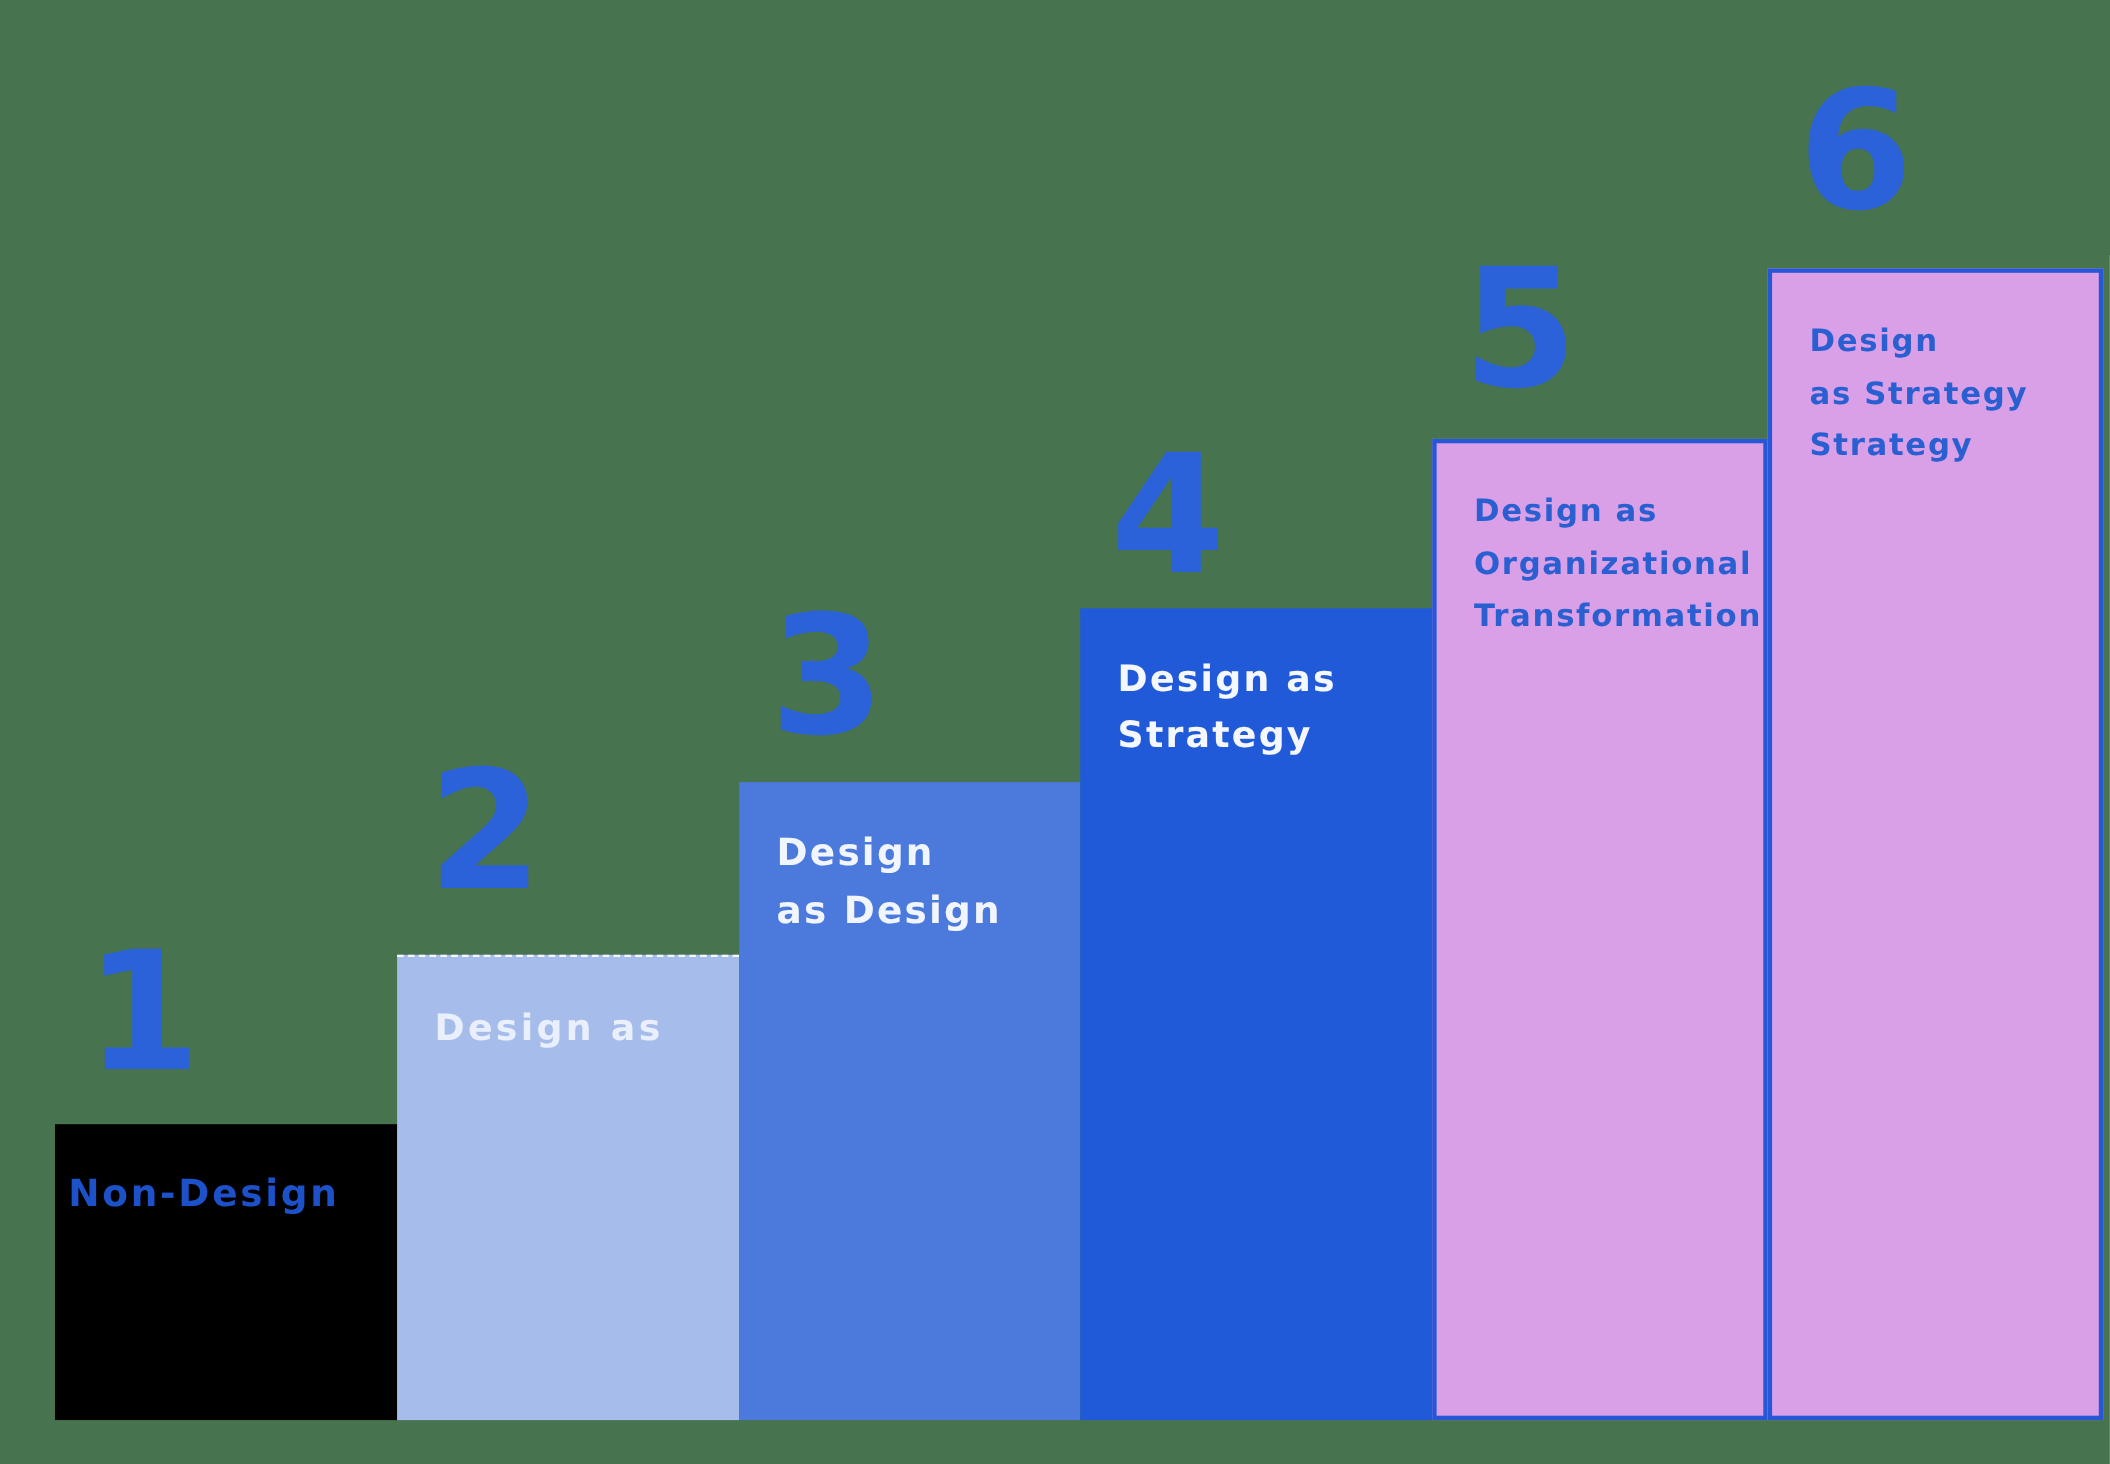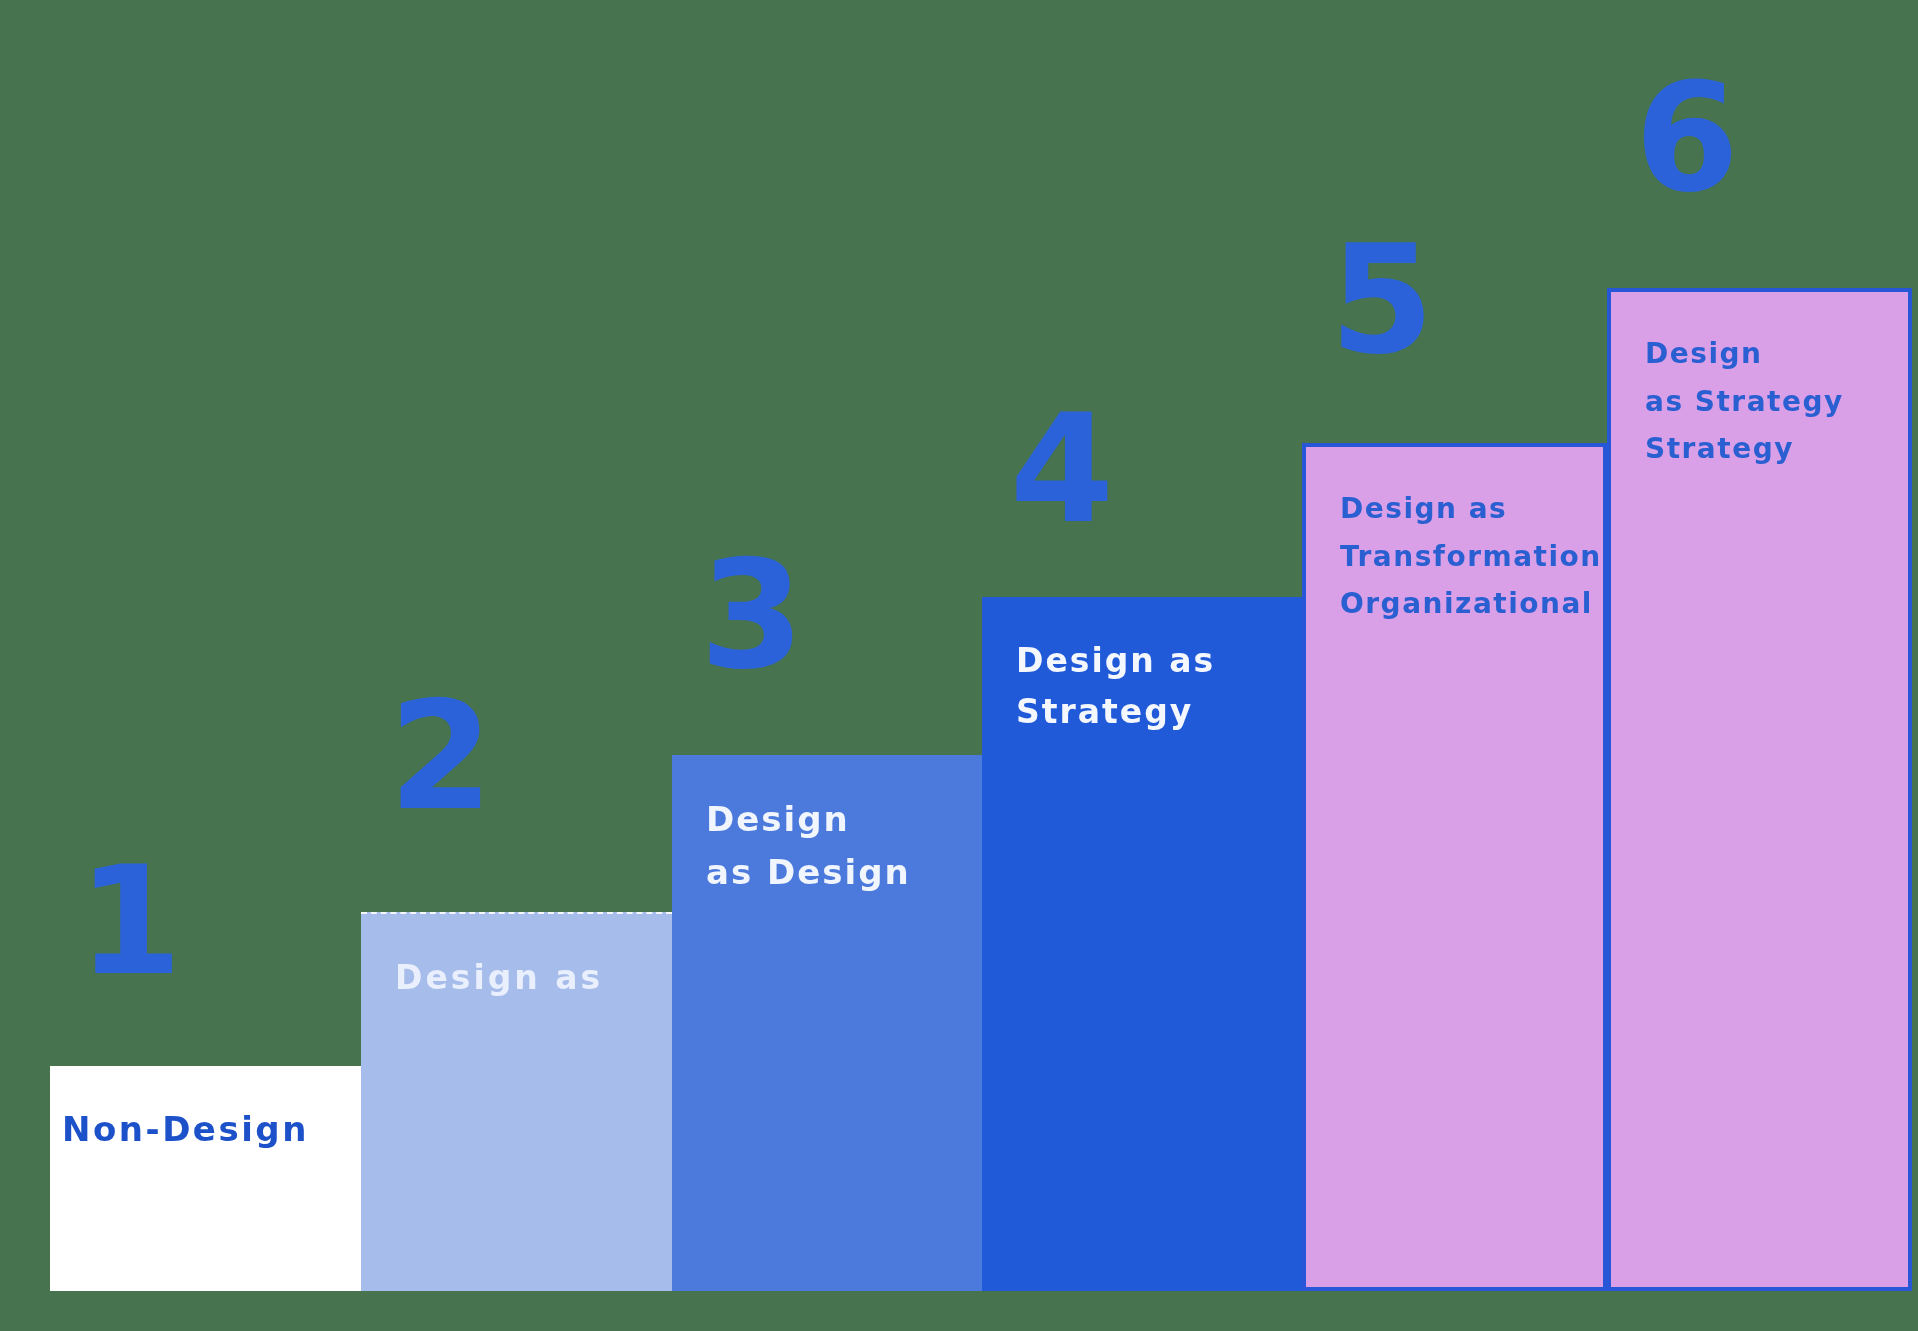--- a/index.html
+++ b/index.html
@@ -24,21 +24,20 @@
   .n2 { left: 361px;  top: 681px; }
   .n3 { left: 672px;  top: 540px; }
   .n4 { left: 982px;  top: 394px; }
   .n5 { left: 1302px; top: 225px; }
   .n6 { left: 1607px; top: 63px;  }
   .bar {
     position: absolute;
     bottom: 40px;
     box-sizing: border-box;
     padding: 38px 20px 0 34px;
-    margin-top: 44px;
   }
   .b1 { left: 50px;   top: 1022px; width: 311px; }
   .b2 { left: 361px;  top: 868px;  width: 311px;
         border-top: 2px dashed rgba(248,250,255,0.95); }
   .b3 { left: 672px;  top: 711px;  width: 310px; }
   .b4 { left: 982px;  top: 553px;  width: 320px; }
   .b5 { left: 1302px; top: 399px;  width: 305px; border: 4px solid #2757D6; }
   .b6 { left: 1607px; top: 244px;  width: 305px; border: 4px solid #2757D6; }
   .label { margin: 0; }
   .line { white-space: nowrap; }
@@ -53,21 +52,21 @@
 
 <div class="canvas" style="background: rgb(71, 115, 78);">
 
   <div class="num n1" style="color: rgb(43, 98, 217);">1</div>
   <div class="num n2" style="color: rgb(43, 98, 217);">2</div>
   <div class="num n3" style="color: rgb(43, 98, 217);">3</div>
   <div class="num n4" style="color: rgb(43, 98, 217);">4</div>
   <div class="num n5" style="color: rgb(43, 98, 217);">5</div>
   <div class="num n6" style="color: rgb(43, 98, 217);">6</div>
 
-  <div class="bar b1" style="background: #ffffff; color: rgb(28, 81, 201); padding-left: 12px;">
+  <div class="bar b1" style="background: #000000; color: rgb(28, 81, 201); padding-left: 12px;">
     <div class="label">
       <div class="line">Non-Design</div>
     </div>
   </div>
 
   <div class="bar b2" style="background: rgb(166, 188, 234); color: rgb(233, 239, 252);">
     <div class="label">
       <div class="line">Design as</div>
     </div>
   </div>
@@ -82,22 +81,22 @@
   <div class="bar b4" style="background: rgb(33, 90, 216); color: rgb(244, 248, 254);">
     <div class="label">
       <div class="line">Design as</div>
       <div class="line">Strategy</div>
     </div>
   </div>
 
   <div class="bar b5" style="background: rgb(217, 160, 232); color: rgb(42, 95, 210); border-color: rgb(39, 87, 214);">
     <div class="label">
       <div class="line">Design as</div>
+      <div class="line">Organizational</div>
       <div class="line">Transformation</div>
-      <div class="line">Organizational</div>
     </div>
   </div>
 
   <div class="bar b6" style="background: rgb(217, 160, 232); color: rgb(42, 95, 210); border-color: rgb(39, 87, 214);">
     <div class="label">
       <div class="line">Design</div>
       <div class="line">as Strategy</div>
       <div class="line">Strategy</div>
     </div>
   </div>

